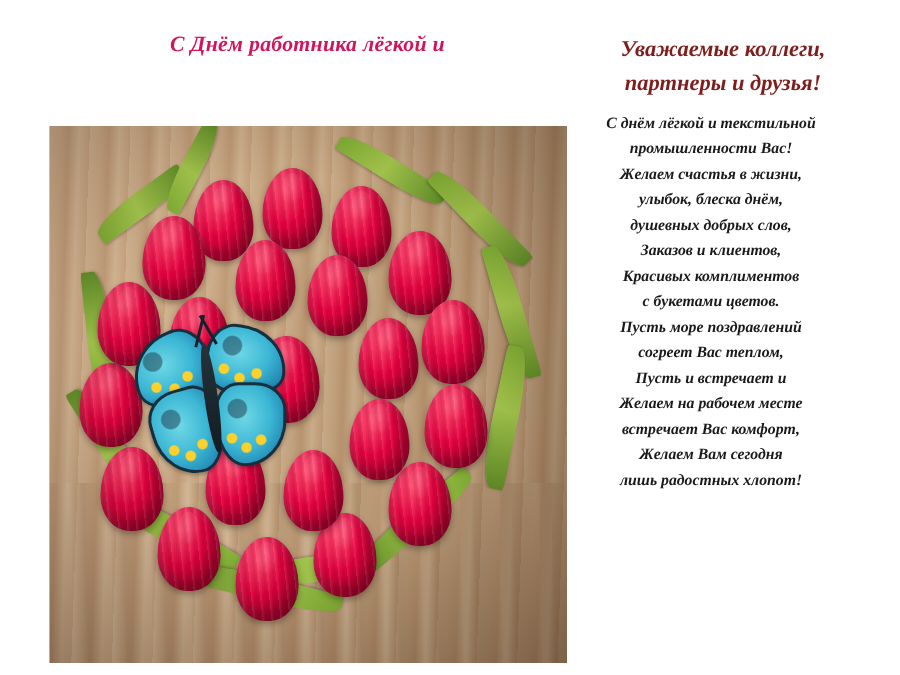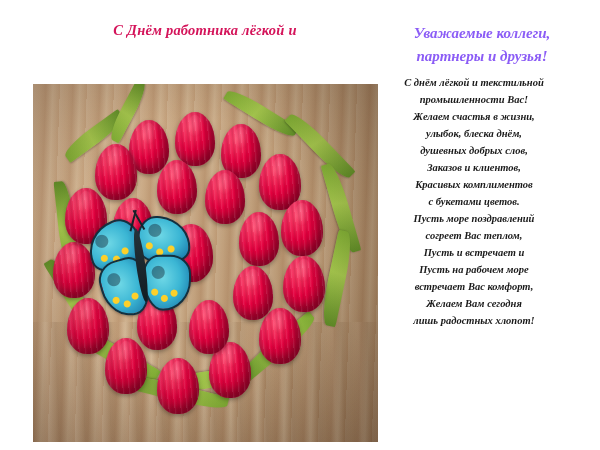--- a/index.html
+++ b/index.html
@@ -193,21 +193,21 @@
     position: absolute;
     left: 6px;
     top: 22px;
     width: 228px;
     text-align: center;
     font-family: "Liberation Serif", serif;
     font-style: italic;
     font-weight: bold;
     font-size: 15px;
     line-height: 1.5;
-    color: #8b5cf6;
+    color: #7f1d1d;
   }
   .greeting-body {
     position: absolute;
     left: 2px;
     top: 74px;
     width: 220px;
     text-align: center;
     font-family: "Liberation Serif", serif;
     font-style: italic;
     font-weight: bold;
@@ -350,20 +350,20 @@
       <span class="ln">промышленности Вас!</span>
       <span class="ln">Желаем счастья в жизни,</span>
       <span class="ln">улыбок, блеска днём,</span>
       <span class="ln">душевных добрых слов,</span>
       <span class="ln">Заказов и клиентов,</span>
       <span class="ln">Красивых комплиментов</span>
       <span class="ln">с букетами цветов.</span>
       <span class="ln">Пусть море поздравлений</span>
       <span class="ln">согреет Вас теплом,</span>
       <span class="ln">Пусть и встречает и</span>
-      <span class="ln">Пусть на рабочем море</span>
+      <span class="ln">Желаем на рабочем месте</span>
       <span class="ln">встречает Вас комфорт,</span>
       <span class="ln">Желаем Вам сегодня</span>
       <span class="ln">лишь радостных хлопот!</span>
     </div>
   </div>
 
 </div>
 
 </body></html>

